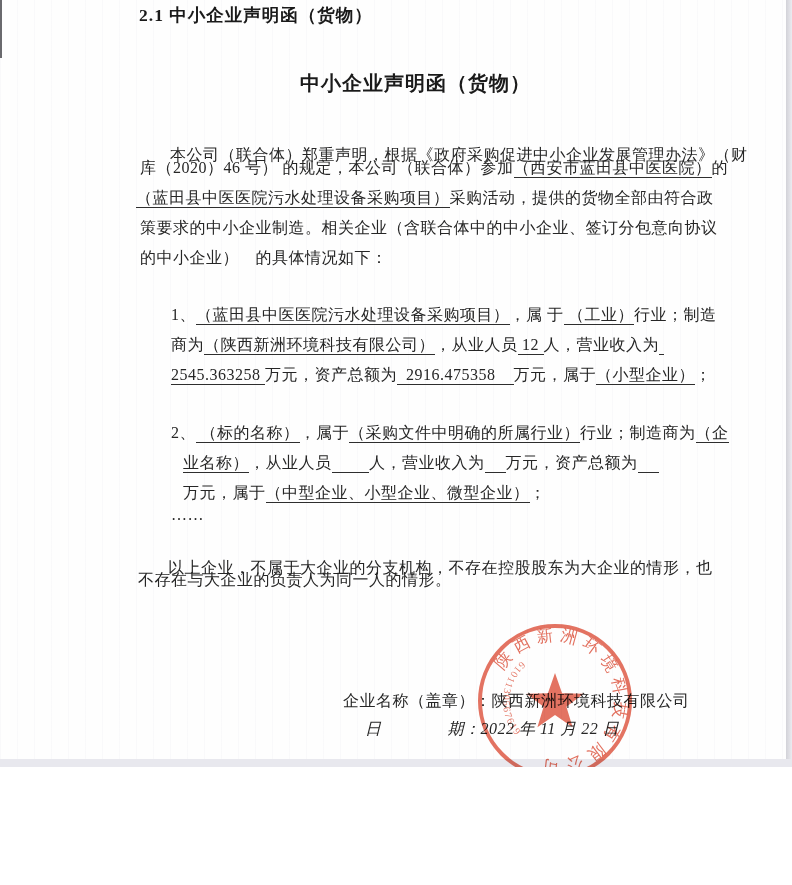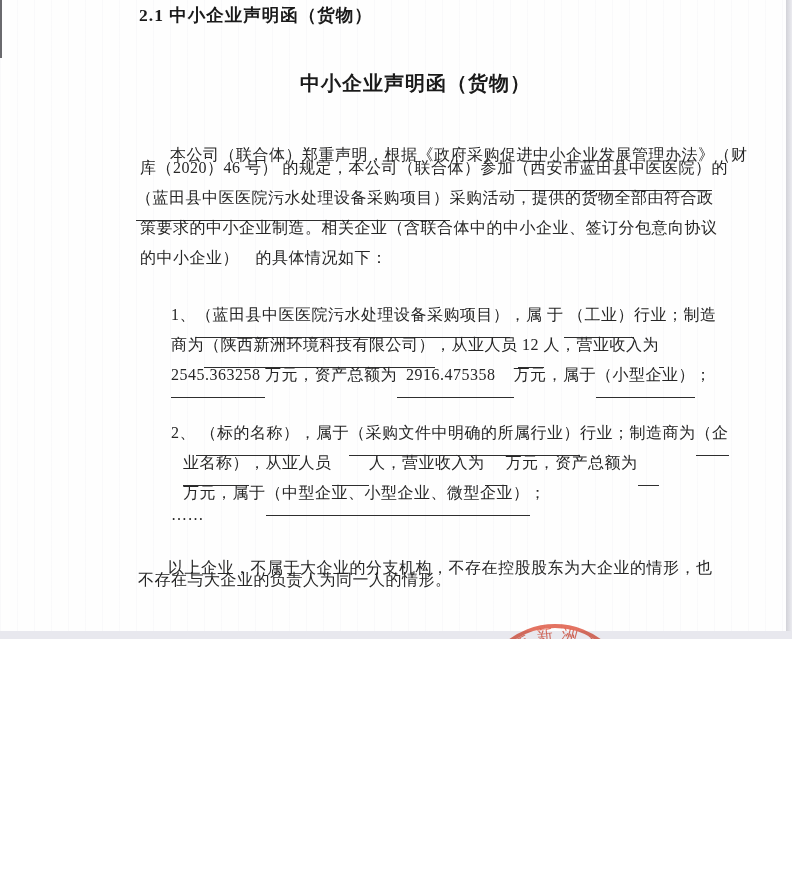--- a/index.html
+++ b/index.html
@@ -1,18 +1,18 @@
 <!DOCTYPE html>
 <html><head>
 <meta charset="utf-8">
 <style>
   html,body{margin:0;padding:0;background:#ffffff;}
   .page{
     position:relative;
-    width:792px;height:639px;
+    width:792px;height:767px;
     background:
       repeating-linear-gradient(90deg, rgba(240,240,244,0.35) 0 1px, rgba(255,255,255,0) 1px 17px),
       #fefefe;
     overflow:hidden;
     font-family:"Liberation Serif","DejaVu Serif",serif;
     color:#262626;
   }
   .edge-left{position:absolute;left:0;top:0;width:2px;height:58px;background:#6a6a6e;}
   .edge-right{position:absolute;right:0;top:0;width:6px;height:885px;
     background:linear-gradient(to right,#d2d2d8,#ebebf0);}
@@ -23,21 +23,21 @@
   }
   .doc-heading{
     position:absolute;left:292px;top:62px;margin:8px;
     font-size:20px;font-weight:bold;color:#1a1a1a;letter-spacing:1px;
   }
   .line{
     position:absolute;left:140px;
     font-size:16px;line-height:30px;height:30px;
     white-space:pre;letter-spacing:0.5px;
   }
-  .u{border-bottom:1.2px solid #2e2e2e;padding-bottom:14px;}
+  .u{border-bottom:1.2px solid #2e2e2e;padding-bottom:1px;}
   .indent1{left:170px;margin-top:17px;}
   .hangL{left:136px;}
   .listL{left:163px;margin-left:8px;}
   .listCont{left:183px;text-align:center;}
   .sig1{left:343px;top:686px;}
   .sig2{left:365px;top:714px;font-style:italic;}
   .pageno{position:absolute;left:383px;top:806px;font-size:17px;color:#3d3d3d;letter-spacing:1px;}
   .stamp{
     position:absolute;left:475px;top:621px;width:160px;height:160px;
     mix-blend-mode:multiply;opacity:0.9;pointer-events:none;

